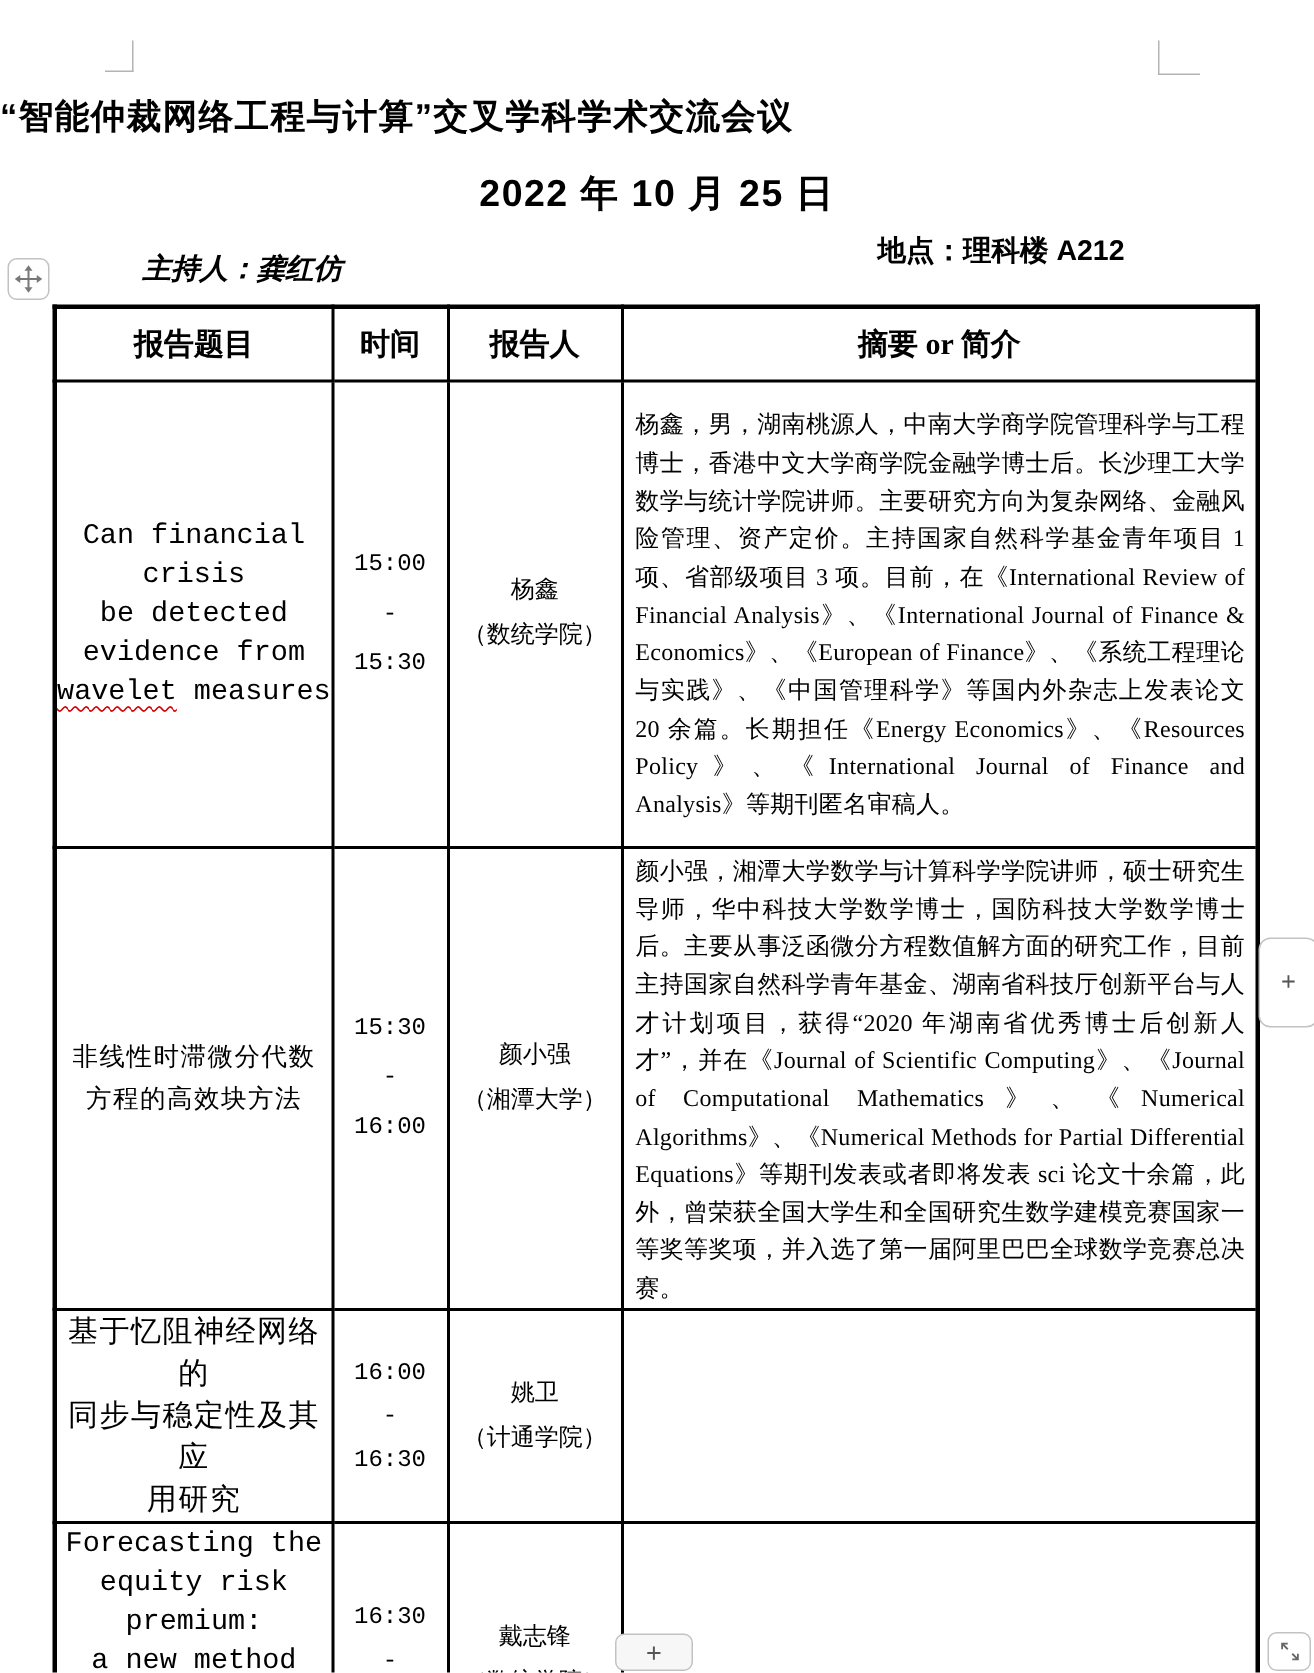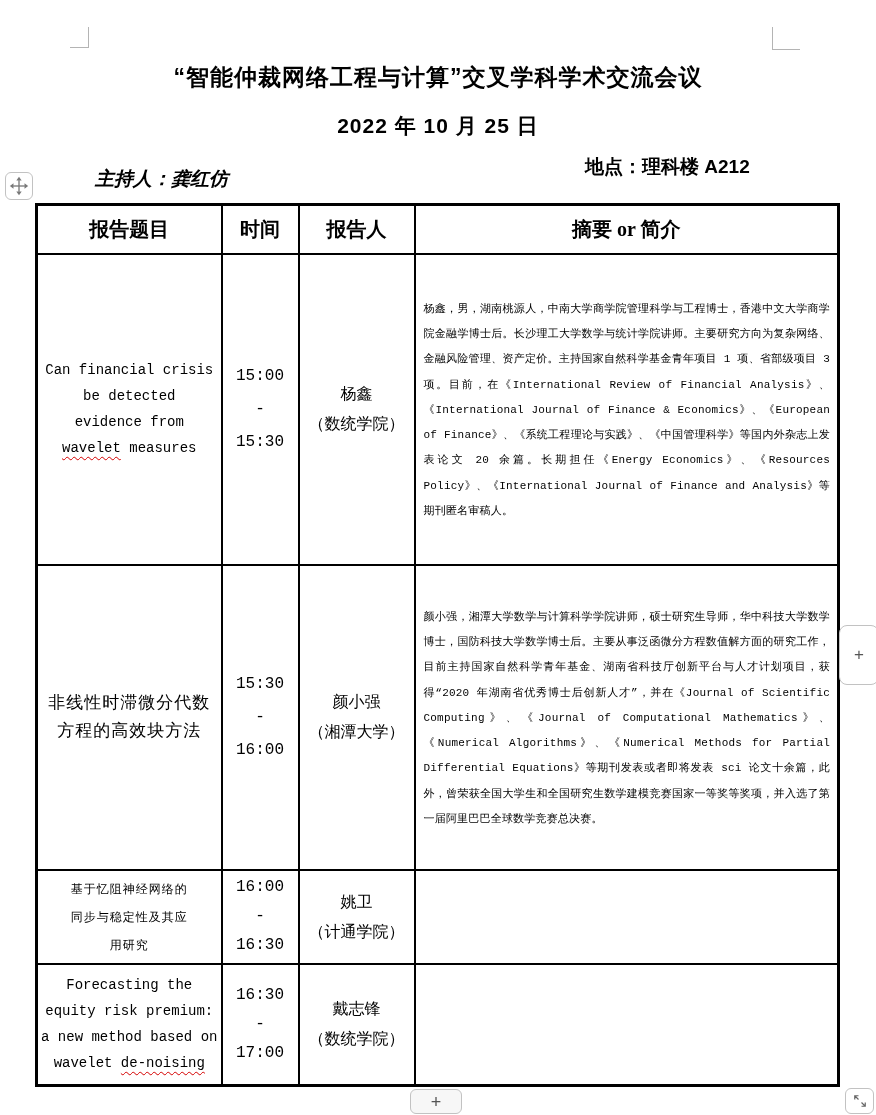--- a/index.html
+++ b/index.html
@@ -6,24 +6,24 @@
   html,body { width:876px; height:1115px; background:#fff; overflow:hidden;
               font-family:"Liberation Sans", sans-serif; color:#000; position:relative; }
 
   
   .crop { position:absolute; border-color:#b4b4b4; }
   .crop.tl { left:70px; top:27px; width:19px; height:21px;
              border-right:1px solid #b4b4b4; border-bottom:1px solid #b4b4b4; }
   .crop.tr { left:772px; top:27px; width:28px; height:23px;
              border-left:1px solid #b4b4b4; border-bottom:1px solid #b4b4b4; }
 
-  .doc-title { position:absolute; top:62px; left:0; width:100%; text-align:center;
+  .doc-title { position:absolute; top:62px; left:0; width:100%; text-align:left;
                font-size:23px; font-weight:bold; letter-spacing:1px; }
   .doc-date  { position:absolute; top:112px; left:0; width:100%; text-align:center;
-               font-size:21px; font-weight:bold; letter-spacing:1px; }
+               font-size:25px; font-weight:bold; letter-spacing:1px; }
   .host { position:absolute; top:166px; left:95px;  font-size:19px; font-weight:bold;font-style:italic; }
   .loc  { position:absolute; top:154px; left:585px; font-size:19px; font-weight:bold; }
 
   
   .ui-btn { position:absolute; background:#f7f7f7; border:1px solid #c2c2c2;
             border-radius:6px; display:flex; align-items:center; justify-content:center;
             color:#555; cursor:pointer; }
   .move-handle { left:5px; top:172px; width:28px; height:28px; background:#fff; }
   .plus-bottom { left:410px; top:1089px; width:52px; height:25px; font-size:18px; line-height:1; }
   .plus-right  { left:839px; top:625px; width:40px; height:60px; font-size:17px;
@@ -31,28 +31,28 @@
   .resize-corner { left:845px; top:1088px; width:29px; height:26px; background:#fff; }
 
   
   table.sched { position:absolute; left:35px; top:203px; width:802px;
                 border-collapse:collapse; table-layout:fixed; border:3px solid #000; }
   table.sched td, table.sched th { border:2px solid #000; vertical-align:middle; overflow:hidden; }
   th.h { font-size:20px; font-weight:bold; text-align:center; height:49px;
          font-family:"Liberation Serif", serif;border-radius:14px; }
   td.c { text-align:center; white-space:pre-line; }
   .en-title { font-family:"Liberation Mono","DejaVu Sans Mono",monospace;
-              font-size:14px; line-height:26px; }
+              font-size:19px; line-height:26px; }
   .cn-title { font-size:17px; line-height:28px; letter-spacing:1px; }
   .time { font-family:"Liberation Mono","DejaVu Sans Mono",monospace;
           font-size:16px; line-height:33px; }
   .speaker { font-size:16px; line-height:30px; }
   td.abs { vertical-align:top; text-align:justify; padding:3px 7px 0 8px;
-           font-size:11px; line-height:25.3px;
-           font-family:Liberation Mono, monospace; letter-spacing:0.2px; }
+           font-size:16px; line-height:25.3px;
+           font-family:Liberation Serif, serif; letter-spacing:0.2px; }
   .sq { text-decoration:underline wavy #d40000; text-decoration-thickness:1px;
         text-underline-offset:4px; text-decoration-skip-ink:none; }
   svg.icn { display:block; }
 </style>
 </head>
 <body>
 
 <div class="crop tl"></div>
 <div class="crop tr"></div>
 
@@ -109,21 +109,21 @@
 方程的高效块方法</span></td>
     <td class="c time">15:30
 -
 16:00</td>
     <td class="c speaker">颜小强
 （湘潭大学）</td>
     <td class="abs">颜小强，湘潭大学数学与计算科学学院讲师，硕士研究生导师，华中科技大学数学博士，国防科技大学数学博士后。主要从事泛函微分方程数值解方面的研究工作，目前主持国家自然科学青年基金、湖南省科技厅创新平台与人才计划项目，获得“2020 年湖南省优秀博士后创新人才”，并在《Journal of Scientific Computing》、《Journal of Computational Mathematics》、《Numerical Algorithms》、《Numerical Methods for Partial Differential Equations》等期刊发表或者即将发表 sci 论文十余篇，此外，曾荣获全国大学生和全国研究生数学建模竞赛国家一等奖等奖项，并入选了第一届阿里巴巴全球数学竞赛总决赛。</td>
   </tr>
 
   <tr style="height:94px">
-    <td class="c cn-title" style="line-height:28px;font-size:12px"><span>基于忆阻神经网络的
+    <td class="c cn-title" style="line-height:28px;font-size:20px"><span>基于忆阻神经网络的
 同步与稳定性及其应
 用研究</span></td>
     <td class="c time" style="line-height:29px">16:00
 -
 16:30</td>
     <td class="c speaker">姚卫
 （计通学院）</td>
     <td class="abs"></td>
   </tr>
 

